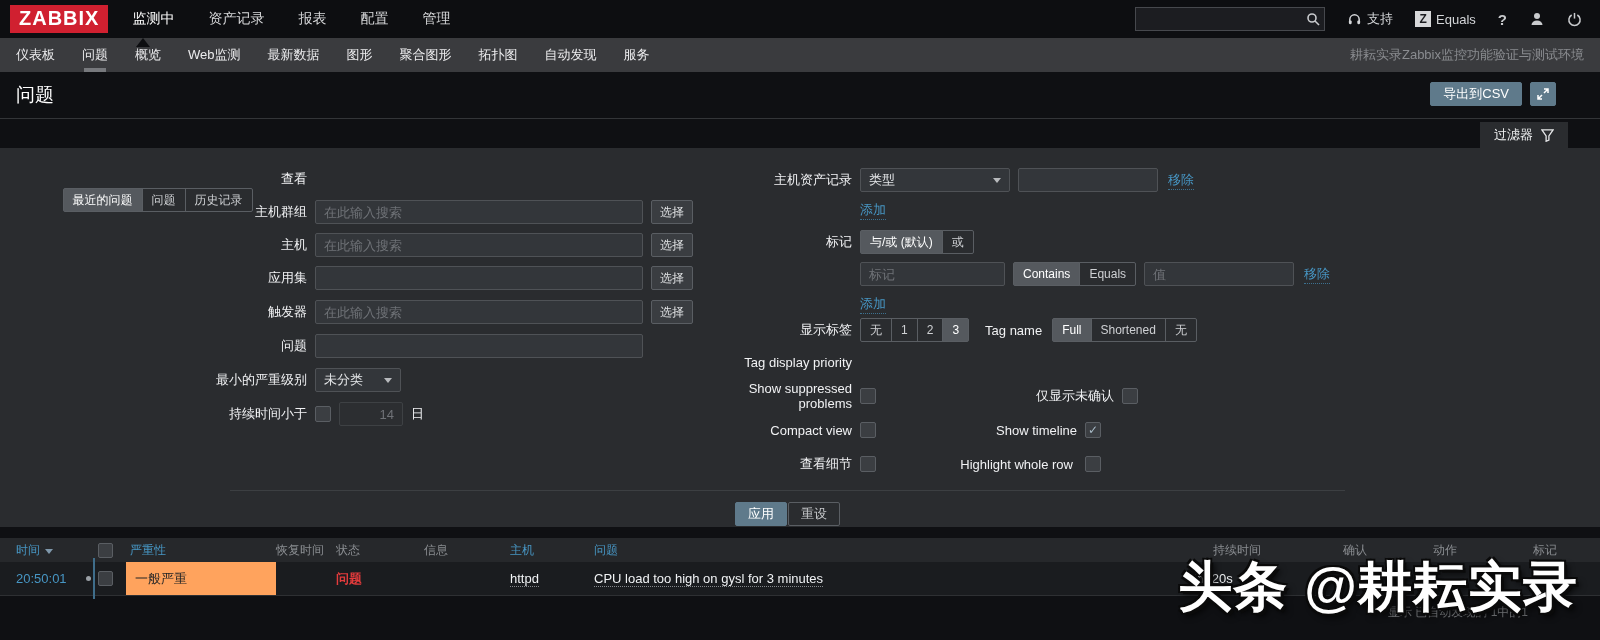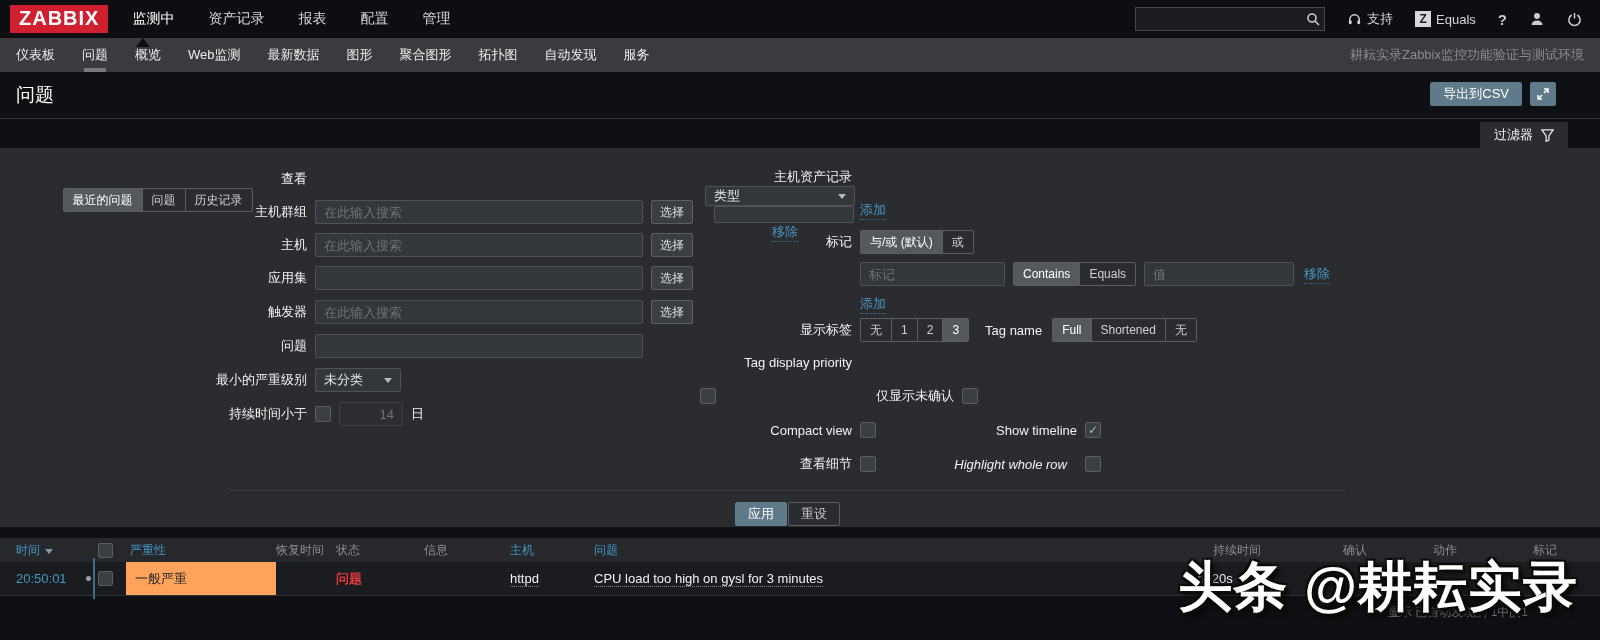--- a/index.html
+++ b/index.html
@@ -252,21 +252,21 @@
     </div>
   </div>
 
   <div class="frow" style="top:254px;">
     <span class="flabel lw">持续时间小于</span>
     <span class="cb" style="margin-right:8px;"></span>
     <input class="inp age-inp" readonly="" value="14" style="">
     <span class="unit">日</span>
   </div>
 
-  <div class="frow" style="top:20px; left:700px;flex-direction:column;">
+  <div class="frow" style="top:20px; left:700px;">
     <span class="flabel rw">主机资产记录</span>
     <div class="select" style="width:150px;">
       <span>类型</span>
       <span class="dn"></span>
     </div>
     <input class="inp" style="width: 140px; margin-left: 8px;">
     <a class="link" style="margin-left:10px;">移除</a>
   </div>
 
   <div class="frow" style="top:50px; left:700px;">
@@ -312,36 +312,37 @@
       <span class="sg">Shortened</span>
       <span class="sg">无</span>
     </div>
   </div>
 
   <div class="frow" style="top:202px; left:700px;">
     <span class="flabel rw">Tag display priority</span>
   </div>
 
   <div class="frow" style="top:236px; left:700px;">
+    <span class="flabel rw">Show suppressed problems</span>
     <span class="cb"></span>
     <span class="flabel" style="width:246px; padding-right:8px;">仅显示未确认</span>
     <span class="cb"></span>
   </div>
 
   <div class="frow" style="top:270px; left:700px;">
     <span class="flabel rw">Compact view</span>
     <span class="cb"></span>
     <span class="flabel" style="width:209px; padding-right:8px;">Show timeline</span>
     <span class="cb">✓</span>
   </div>
 
   <div class="frow" style="top:304px; left:700px;">
     <span class="flabel rw">查看细节</span>
     <span class="cb"></span>
-    <span class="flabel" style="width:209px; padding-right:18px;font-style:italic;">Highlight whole row</span>
+    <span class="flabel" style="width:209px; padding-right:12px;">Highlight whole row</span>
     <span class="cb"></span>
   </div>
 
   <div class="filter-footer-line"></div>
   <button class="btn-blue apply-btn">应用</button>
   <button class="reset-btn">重设</button>
 </section>
 
 <div class="thead">
   <span class="c-time th-sort"><span>时间</span><span class="sort-arrow"></span></span>

